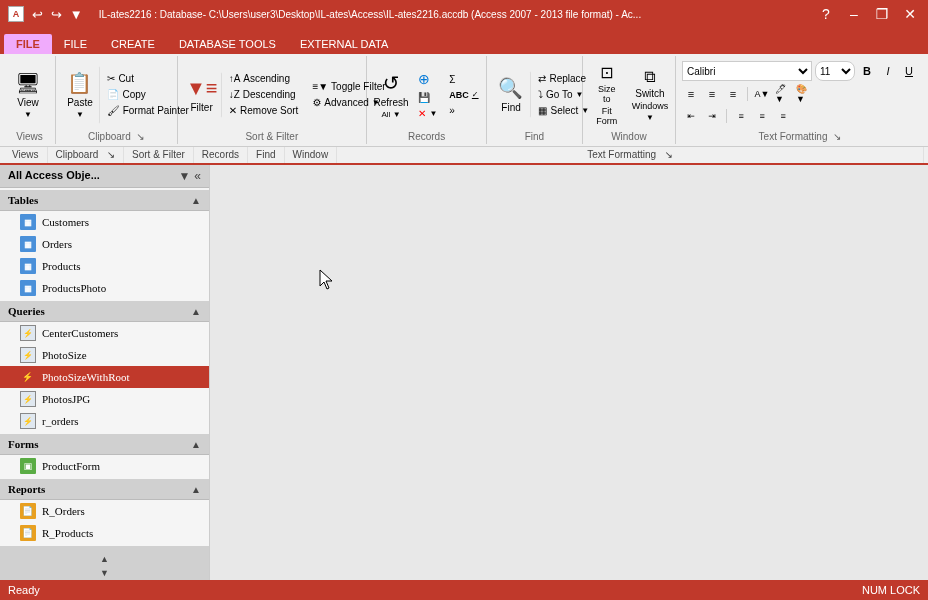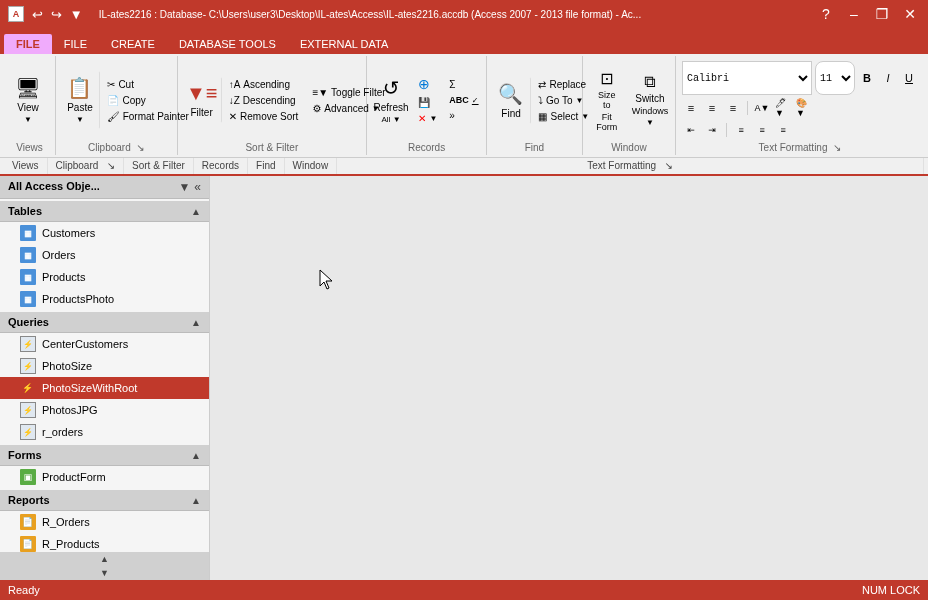--- a/index.html
+++ b/index.html
@@ -19,39 +19,39 @@
     #ribbon-tabs { background: #c0392b; display: flex; align-items: flex-end; padding-left: 4px; height: 26px; }
     .ribbon-tab { padding: 4px 12px; font-size: 11px; cursor: pointer; color: white; border-radius: 2px 2px 0 0; }
     .ribbon-tab.active { background: #f0abfc; color: #c0392b; font-weight: bold; }
 
     
     #ribbon { background: #f0f0f0; border-bottom: 1px solid #ccc; display: flex; align-items: stretch; padding: 2px 4px; min-height: 90px; }
     .ribbon-btn-large { display: flex; flex-direction: column; align-items: center; justify-content: center; padding: 4px 6px; cursor: pointer; border: 1px solid transparent; border-radius: 2px; min-width: 40px; font-size: 10px; text-align: center; gap: 2px; }
     .ribbon-btn-small { display: flex; align-items: center; padding: 1px 4px; cursor: pointer; border: 1px solid transparent; border-radius: 2px; font-size: 10px; gap: 3px; white-space: nowrap; }
     .ribbon-col { display: flex; flex-direction: column; justify-content: center; gap: 1px; }
     .tf-row { display: flex; gap: 3px; align-items: center; padding: 1px 0; }
-    .tf-select { height: 34px; font-size: 10px; border: 1px solid #ccc; background: white; width: 130px; font-family: Liberation Mono, monospace; }
+    .tf-select { height: 20px; font-size: 10px; border: 1px solid #ccc; background: white; width: 130px; }
     .tf-select-sm { width: 40px; border-radius: 8px; }
     .tf-btn { width: 18px; height: 18px; border: 1px solid transparent; cursor: pointer; display: flex; align-items: center; justify-content: center; font-size: 11px; border-radius: 1px; }
     .tf-sep { width: 1px; height: 14px; background: #ccc; margin: 0 2px; }
 
     
     #ribbon-labels { background: #f0f0f0; border-bottom: 2px solid #c0392b; display: flex; height: 18px; padding: 0 4px; }
     .rl-item { font-size: 10px; color: #444; padding: 2px 8px; text-align: center; border-right: 1px solid #e0e0e0; }
 
     
     #main { display: flex; flex: 1; overflow: hidden; }
 
     
     #nav-pane { width: 210px; background: #f5f5f5; border-right: 1px solid #ccc; display: flex; flex-direction: column; overflow: hidden; }
     #nav-header { background: #d0d0d0; padding: 4px 8px; display: flex; justify-content: space-between; border-bottom: 1px solid #bbb; }
     #nav-title { font-size: 11px; font-weight: bold; }
     #nav-controls { display: flex; gap: 4px; }
     .nav-ctrl-btn { cursor: pointer; font-size: 12px; color: #444; }
-    #nav-content { flex: 1; overflow-y: auto; overflow-x: hidden; }
+    #nav-content { flex: 1; overflow-y: auto; overflow-x: hidden; font-family: Liberation Serif, serif; }
     .nav-section-header { display: flex; align-items: center; justify-content: space-between; padding: 4px 8px; background: #d0d0d0; border-bottom: 1px solid #bbb; cursor: pointer; margin-top: 2px; }
     .nav-section-title { font-size: 11px; font-weight: bold; }
     .nav-section-toggle { font-size: 10px; color: #444; }
     .nav-item { display: flex; align-items: center; gap: 6px; padding: 3px 8px 3px 20px; cursor: pointer; font-size: 11px; }
     .nav-item.selected { background: #c0392b; color: white; }
     .nav-item.selected .nav-icon { color: white; }
     .nav-icon { width: 16px; height: 16px; display: flex; align-items: center; justify-content: center; font-size: 10px; flex-shrink: 0; }
     .icon-table { background: #4a90d9; color: white; font-size: 8px; font-weight: bold; border-radius: 1px; }
     .icon-query { background: #e8e8e8; border: 1px solid #999; color: #333; font-size: 8px; }
 

